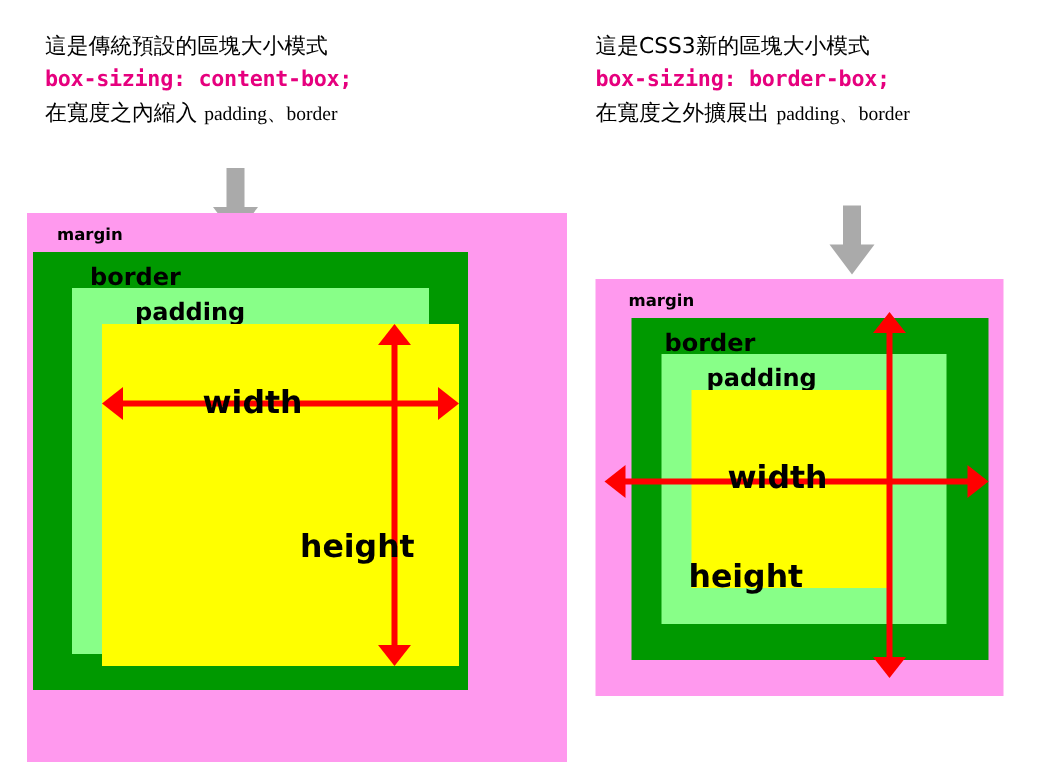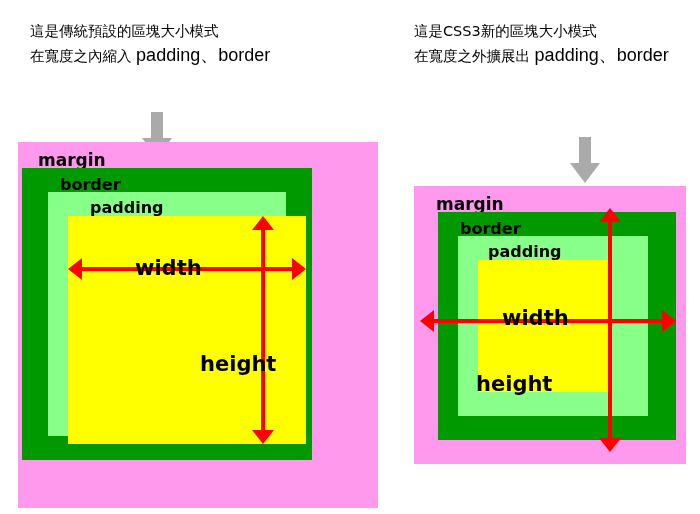--- a/index.html
+++ b/index.html
@@ -13,21 +13,21 @@
     font-family: "DejaVu Sans", "Liberation Sans", sans-serif;
     overflow: hidden;
     position: relative;
   }
 
   .panel {
     position: absolute;
     top: 0;
   }
   .panel-left  { left: 0;   width: 400px; height: 514px; }
-  .panel-right { left: 400px; width: 300px; height: 484px; }
+  .panel-right { left: 383px; width: 300px; height: 484px; }
 
   
   .caption {
     position: absolute;
     font-size: 14.5px;
     color: #000000;
     line-height: 1.55;
     white-space: nowrap;
   }
   .caption-left  { left: 30px; top: 20px; }
@@ -35,22 +35,22 @@
 
   .caption .line { display: block; }
   .caption .code {
     font-family: "DejaVu Sans Mono", "Liberation Mono", monospace;
     font-weight: bold;
     color: #e6007e;
     font-size: 14.5px;
     letter-spacing: -0.2px;
   }
   .caption .mono-small {
-    font-family: Liberation Sans, sans-serif;
-    font-size: 18px;
+    font-family: Liberation Serif, serif;
+    font-size: 13px;
   }
 
   
   .down-arrow {
     position: absolute;
     width: 30px;
     height: 46px;
   }
   .down-arrow .shaft {
     position: absolute;
@@ -96,21 +96,21 @@
     background: #ffff00;
     box-sizing: border-box;
   }
 
   .lbl {
     position: absolute;
     font-weight: bold;
     color: #000000;
     white-space: nowrap;
   }
-  .lbl-margin  { font-size: 17px; }
+  .lbl-margin  { font-size: 11px; }
   .lbl-border  { font-size: 16px; }
   .lbl-padding { font-size: 16px; }
   .lbl-dim     { font-size: 21px; }
 
   
   .arrow-h, .arrow-v { position: absolute; }
   .arrow-h .line {
     position: absolute;
     left: 10px; right: 10px;
     top: 50%;
@@ -148,20 +148,21 @@
   .arrow-v .cap-t { top: 0;    border-bottom: 14px solid #ff0000; }
   .arrow-v .cap-b { bottom: 0; border-top: 14px solid #ff0000; }
 </style>
 </head>
 <body>
 
 <div class="panel panel-left">
 
   <div class="caption caption-left">
     <span class="line">這是傳統預設的區塊大小模式</span>
+    <span class="line code">box-sizing: content-box;</span>
     <span class="line"><span>在寬度之內縮入</span>&nbsp;<span class="mono-small">padding、border</span></span>
   </div>
 
   <div class="down-arrow arrow-left">
     <div class="shaft"></div>
     <div class="head"></div>
   </div>
 
   <div class="boxmodel" style="left:0; top:0; width:400px; height:514px;">
 
@@ -189,20 +190,21 @@
       <div class="cap-b"></div>
     </div>
     <div class="lbl lbl-dim" style="left:200px; top:352px;">height</div>
   </div>
 </div>
 
 <div class="panel panel-right">
 
   <div class="caption caption-right">
     <span class="line">這是CSS3新的區塊大小模式</span>
+    <span class="line code">box-sizing: border-box;</span>
     <span class="line"><span>在寬度之外擴展出</span>&nbsp;<span class="mono-small">padding、border</span></span>
   </div>
 
   <div class="down-arrow arrow-right">
     <div class="shaft"></div>
     <div class="head"></div>
   </div>
 
   <div class="boxmodel" style="left:0; top:0; width:300px; height:514px;">
 

